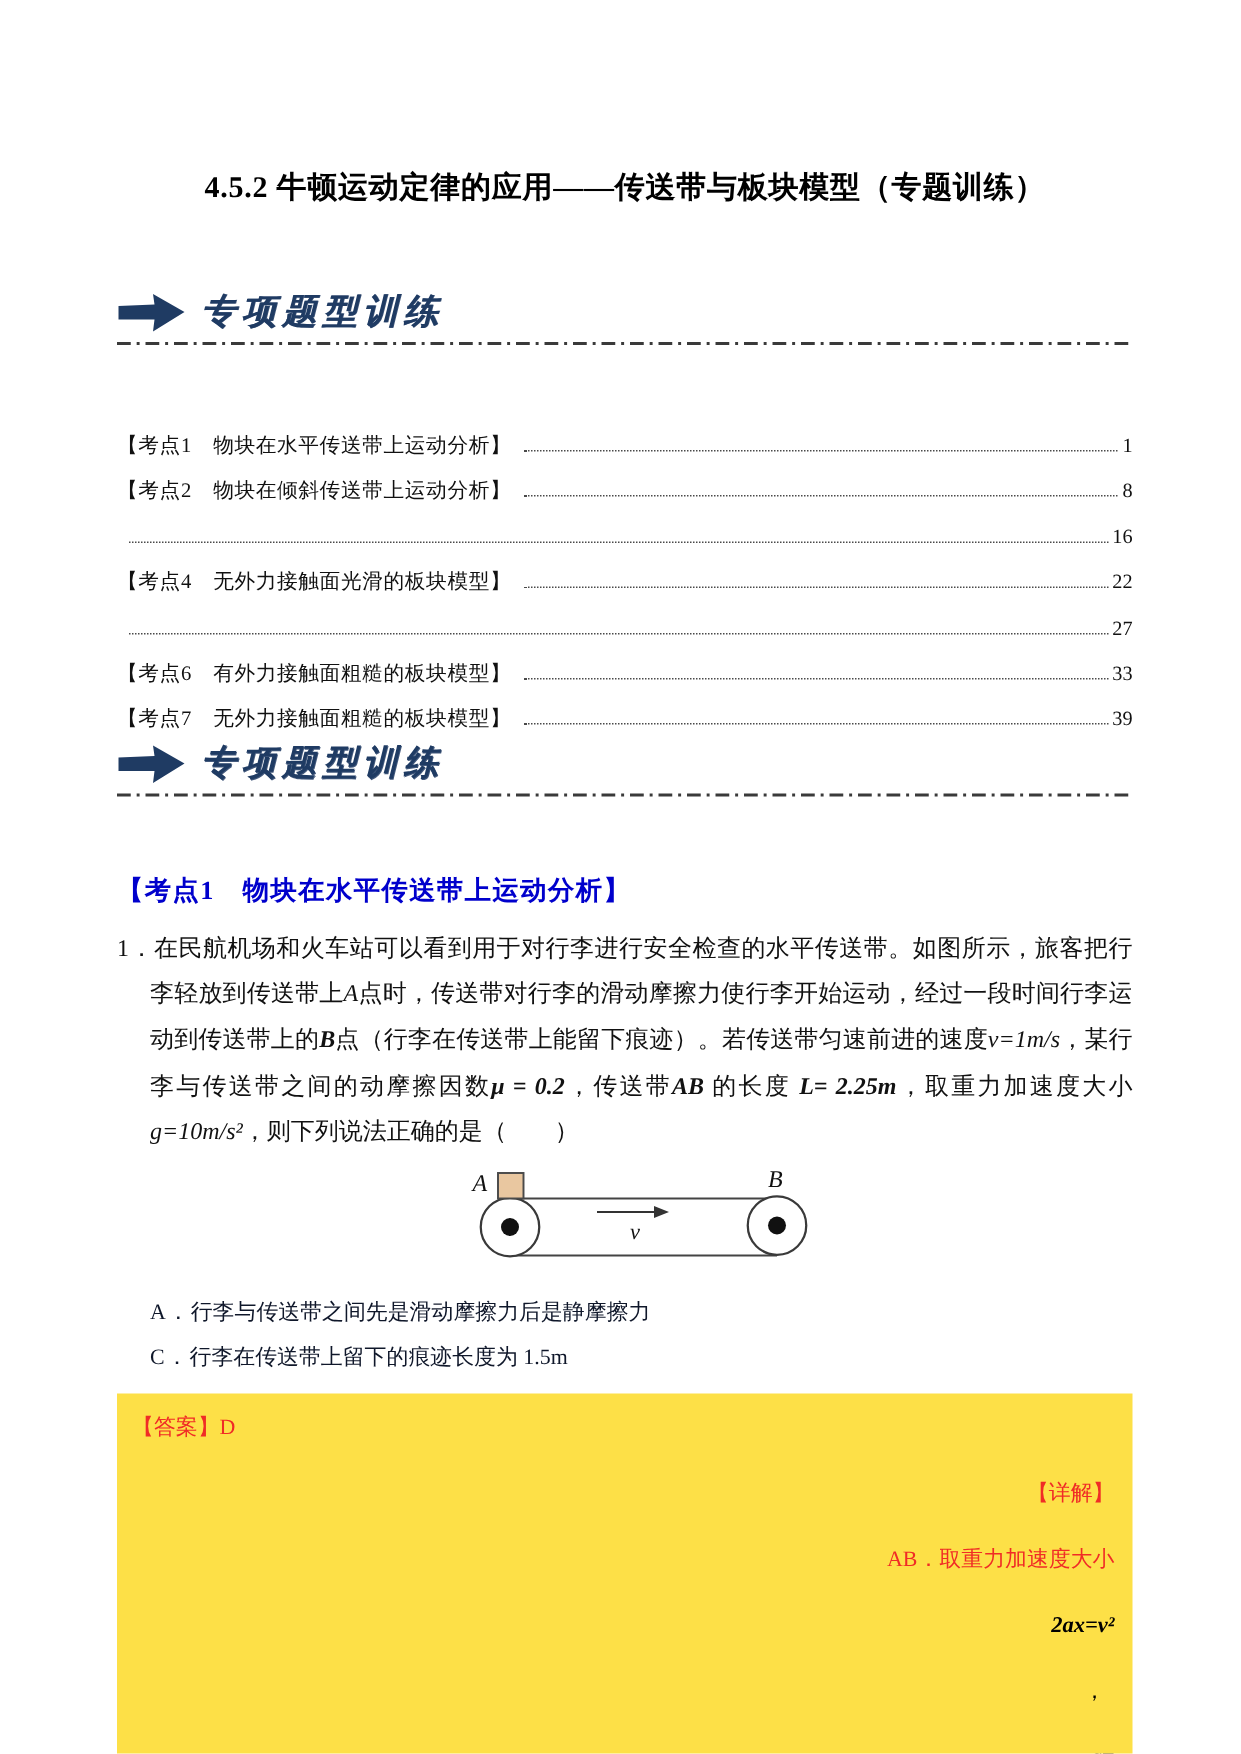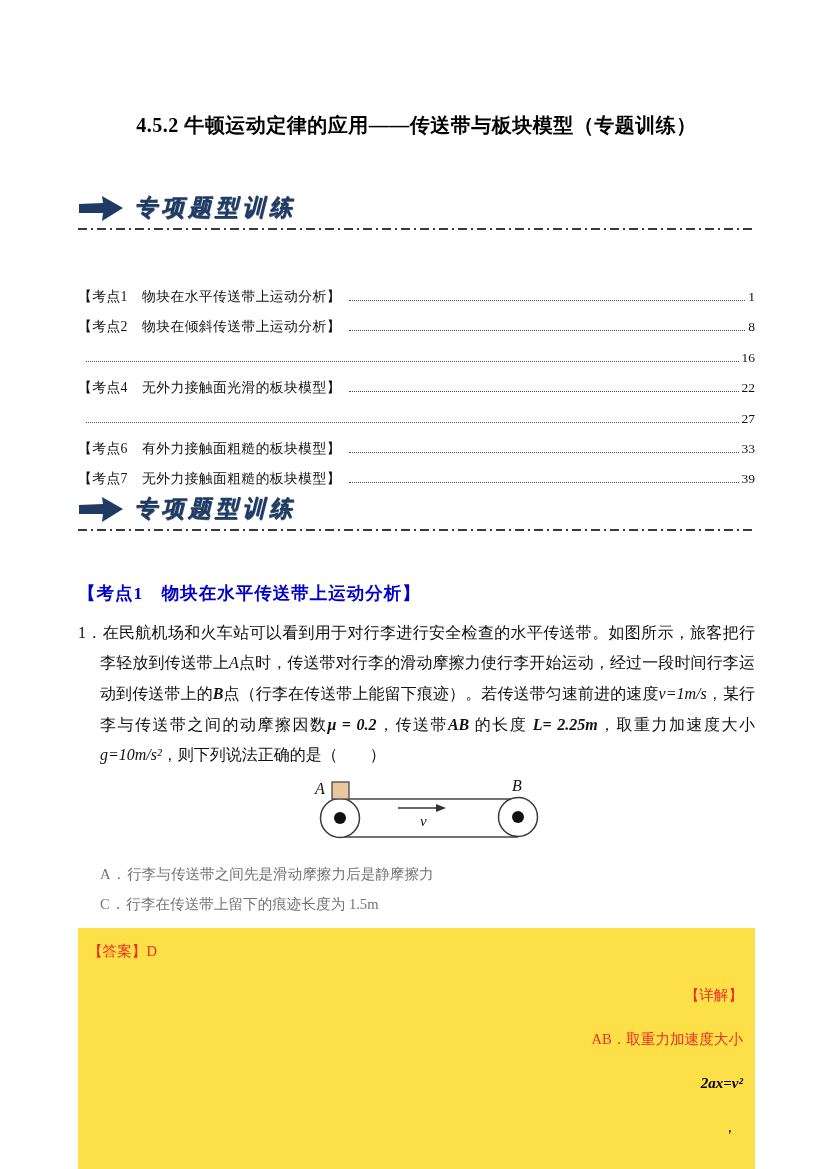--- a/index.html
+++ b/index.html
@@ -39,21 +39,21 @@
     color:#0000cc; letter-spacing:1px; }
 
   .stem { margin-top:13px; font-size:16px; line-height:30.6px;
     text-align:justify; color:#111;
     padding-left:22px; text-indent:-22px; }
   .m-it { font-style:italic; font-family:"Liberation Serif",serif; }
   .m-bi { font-style:italic; font-weight:bold; font-family:"Liberation Serif",serif; }
 
   .figure-wrap { width:260px; margin:2px 0 2px 230px; }
 
-  .options { margin-top:2px; margin-left:22px; font-size:14.6px; line-height:30.4px; color:#737373; }
+  .options { margin-top:2px; margin-left:22px; font-size:14.6px; line-height:30.4px; color:#0f172a; }
   .option-row { white-space:nowrap; }
   .option-letter { letter-spacing:1px; }
 
   .answer-block { margin-top:8px; background:#fde047; border-bottom:2px solid #000000;
     padding:9px 12px 10px 10px; font-size:14.6px; }
   .red { color:#f02c26; }
   .ans-line { line-height:28px; }
   .exp-line { margin-top:8px; line-height:44px; display:flex; align-items:flex-end; flex-wrap:nowrap;flex-direction:column; }
   .solve-line { margin-top:2px; line-height:28px; }
   .math { font-style:italic; font-weight:bold; font-family:"Liberation Serif",serif;

